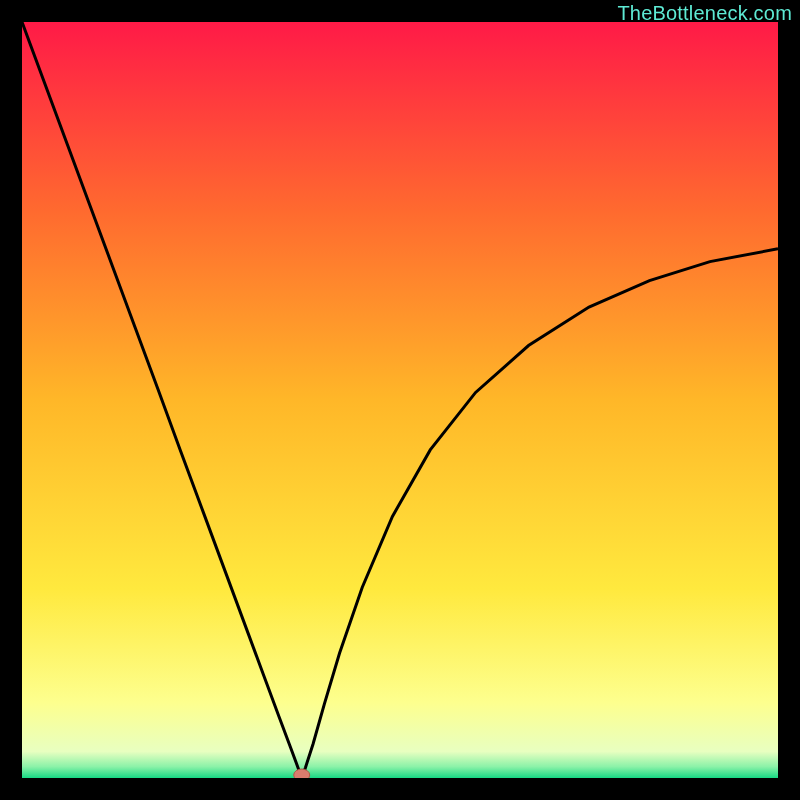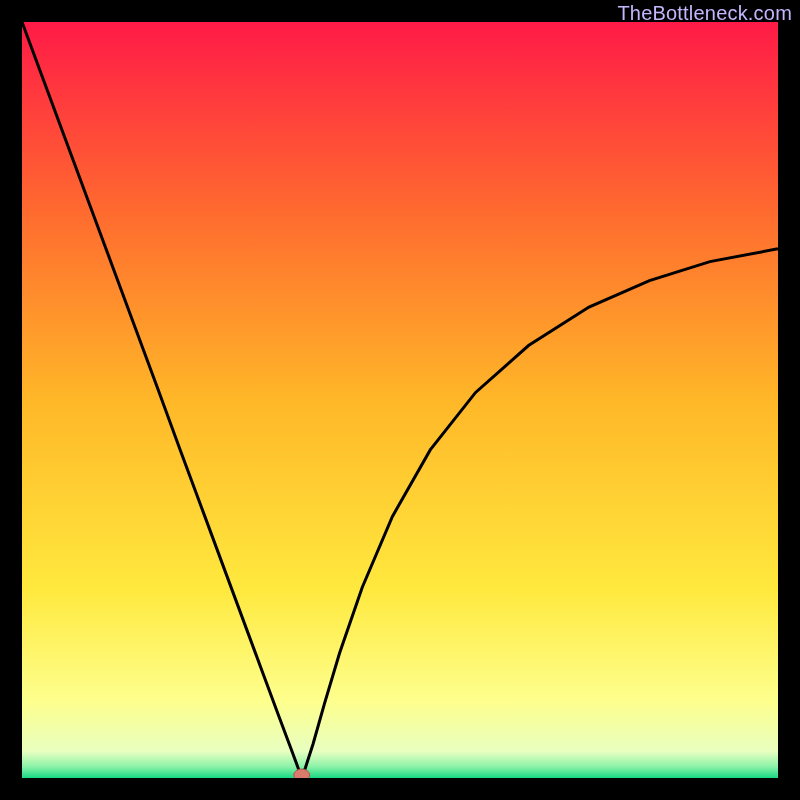--- a/index.html
+++ b/index.html
@@ -24,21 +24,21 @@
     left: 22px;
     top: 22px;
     width: 756px;
     height: 756px;
     overflow: hidden;
   }
   .branding {
     position: absolute;
     top: 2px;
     right: 8px;
-    color: #c4b5fd;
+    color: #5eead4;
     font-size: 20px;
     font-weight: 500;
     letter-spacing: 0.2px;
   }
   svg { display: block; }
 </style>
 </head>
 <body>
 
 <div class="frame">

